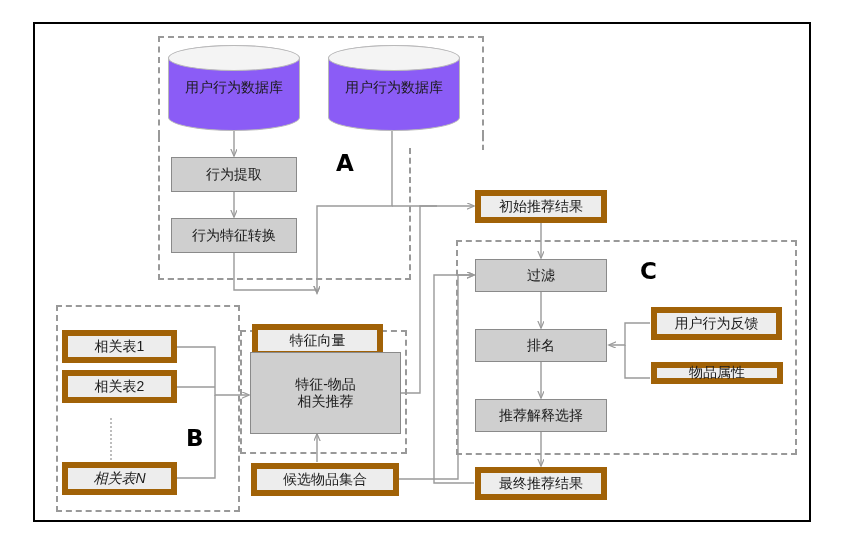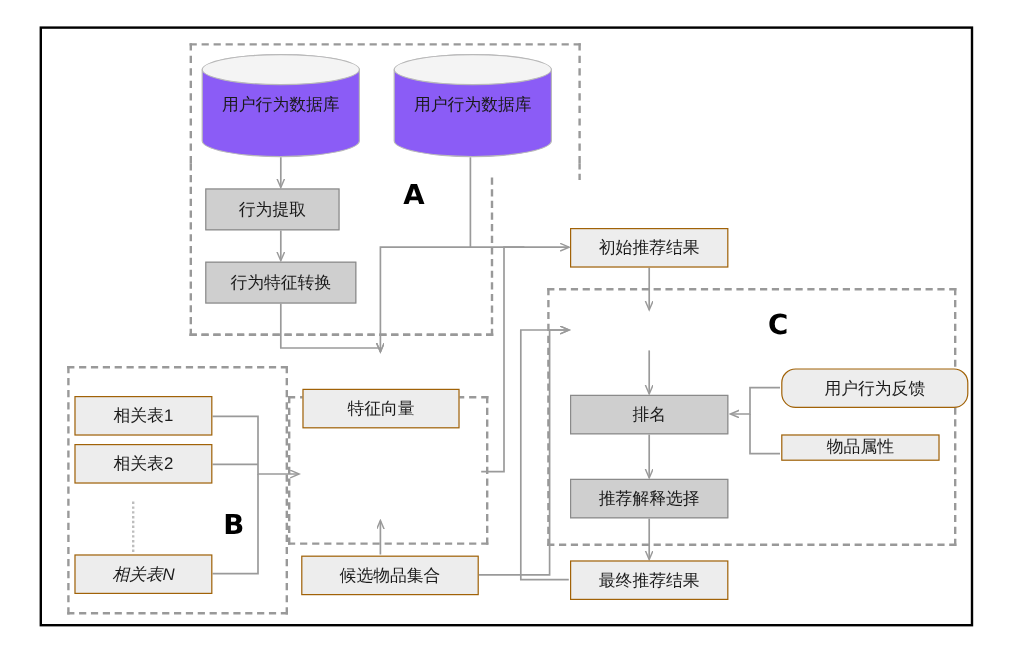--- a/index.html
+++ b/index.html
@@ -44,21 +44,21 @@
     color: #1a1a1a;
     line-height: 1.25;
     white-space: pre-line;
   }
   .box-dark {
     background: #cfcfcf;
     border: 1px solid #8a8a8a;
   }
   .box-light {
     background: #ededed;
-    border: 1px solid #a16207;
+    border: 6px solid #a16207;
   }
   .cyl {
     position: absolute;
     box-sizing: border-box;
     background: #8b5cf6;
     border: 1px solid #b9b9b9;
     border-radius: 50% / 16%;
     display: flex;
     align-items: center;
     justify-content: center;
@@ -171,32 +171,35 @@
     </g>
   </svg>
 
   <div class="cyl" style="left:168px; top:45px; width:132px; height:86px;">
     <span class="cyl-label">用户行为数据库</span>
   </div>
   <div class="cyl" style="left:328px; top:45px; width:132px; height:86px;">
     <span class="cyl-label">用户行为数据库</span>
   </div>
 
-  <div class="node box-dark" style="left:171px; top:157px; width:112px; height:35px;">行为提取</div>
+  <div class="node box-dark" style="left:171px; top:157px; width:126px; height:35px;">行为提取</div>
   <div class="node box-dark" style="left:171px; top:218px; width:126px; height:35px;">行为特征转换</div>
 
   <div class="node box-light" style="left:252px; top:293px; width:131px; height:33px;margin-top:31px;">特征向量</div>
 
+  <div class="node box-dark" style="left:250px; top:352px; width:151px; height:82px;">特征-物品
+相关推荐</div>
 
   <div class="node box-light" style="left:251px; top:463px; width:148px; height:33px;">候选物品集合</div>
 
   <div class="node box-light" style="left:62px; top:330px; width:115px; height:33px;text-align:center;">相关表1</div>
   <div class="node box-light" style="left:62px; top:370px; width:115px; height:33px;">相关表2</div>
   <div class="dots" style="left:110px; top:418px; height:42px;"></div>
   <div class="node box-light" style="left:62px; top:462px; width:115px; height:33px;font-style:italic;">相关表N</div>
 
   <div class="node box-light" style="left:475px; top:190px; width:132px; height:33px;">初始推荐结果</div>
+  <div class="node box-dark" style="left:475px; top:259px; width:132px; height:33px;">过滤</div>
   <div class="node box-dark" style="left:475px; top:329px; width:132px; height:33px;">排名</div>
   <div class="node box-dark" style="left:475px; top:399px; width:132px; height:33px;">推荐解释选择</div>
   <div class="node box-light" style="left:475px; top:467px; width:132px; height:33px;">最终推荐结果</div>
-  <div class="node box-light" style="left:651px; top:307px; width:156px; height:33px;border-radius:12px;">用户行为反馈</div>
+  <div class="node box-light" style="left:651px; top:307px; width:131px; height:33px;">用户行为反馈</div>
   <div class="node box-light" style="left:651px; top:362px; width:132px; height:22px;">物品属性</div>
 </div>
 
 </body></html>

